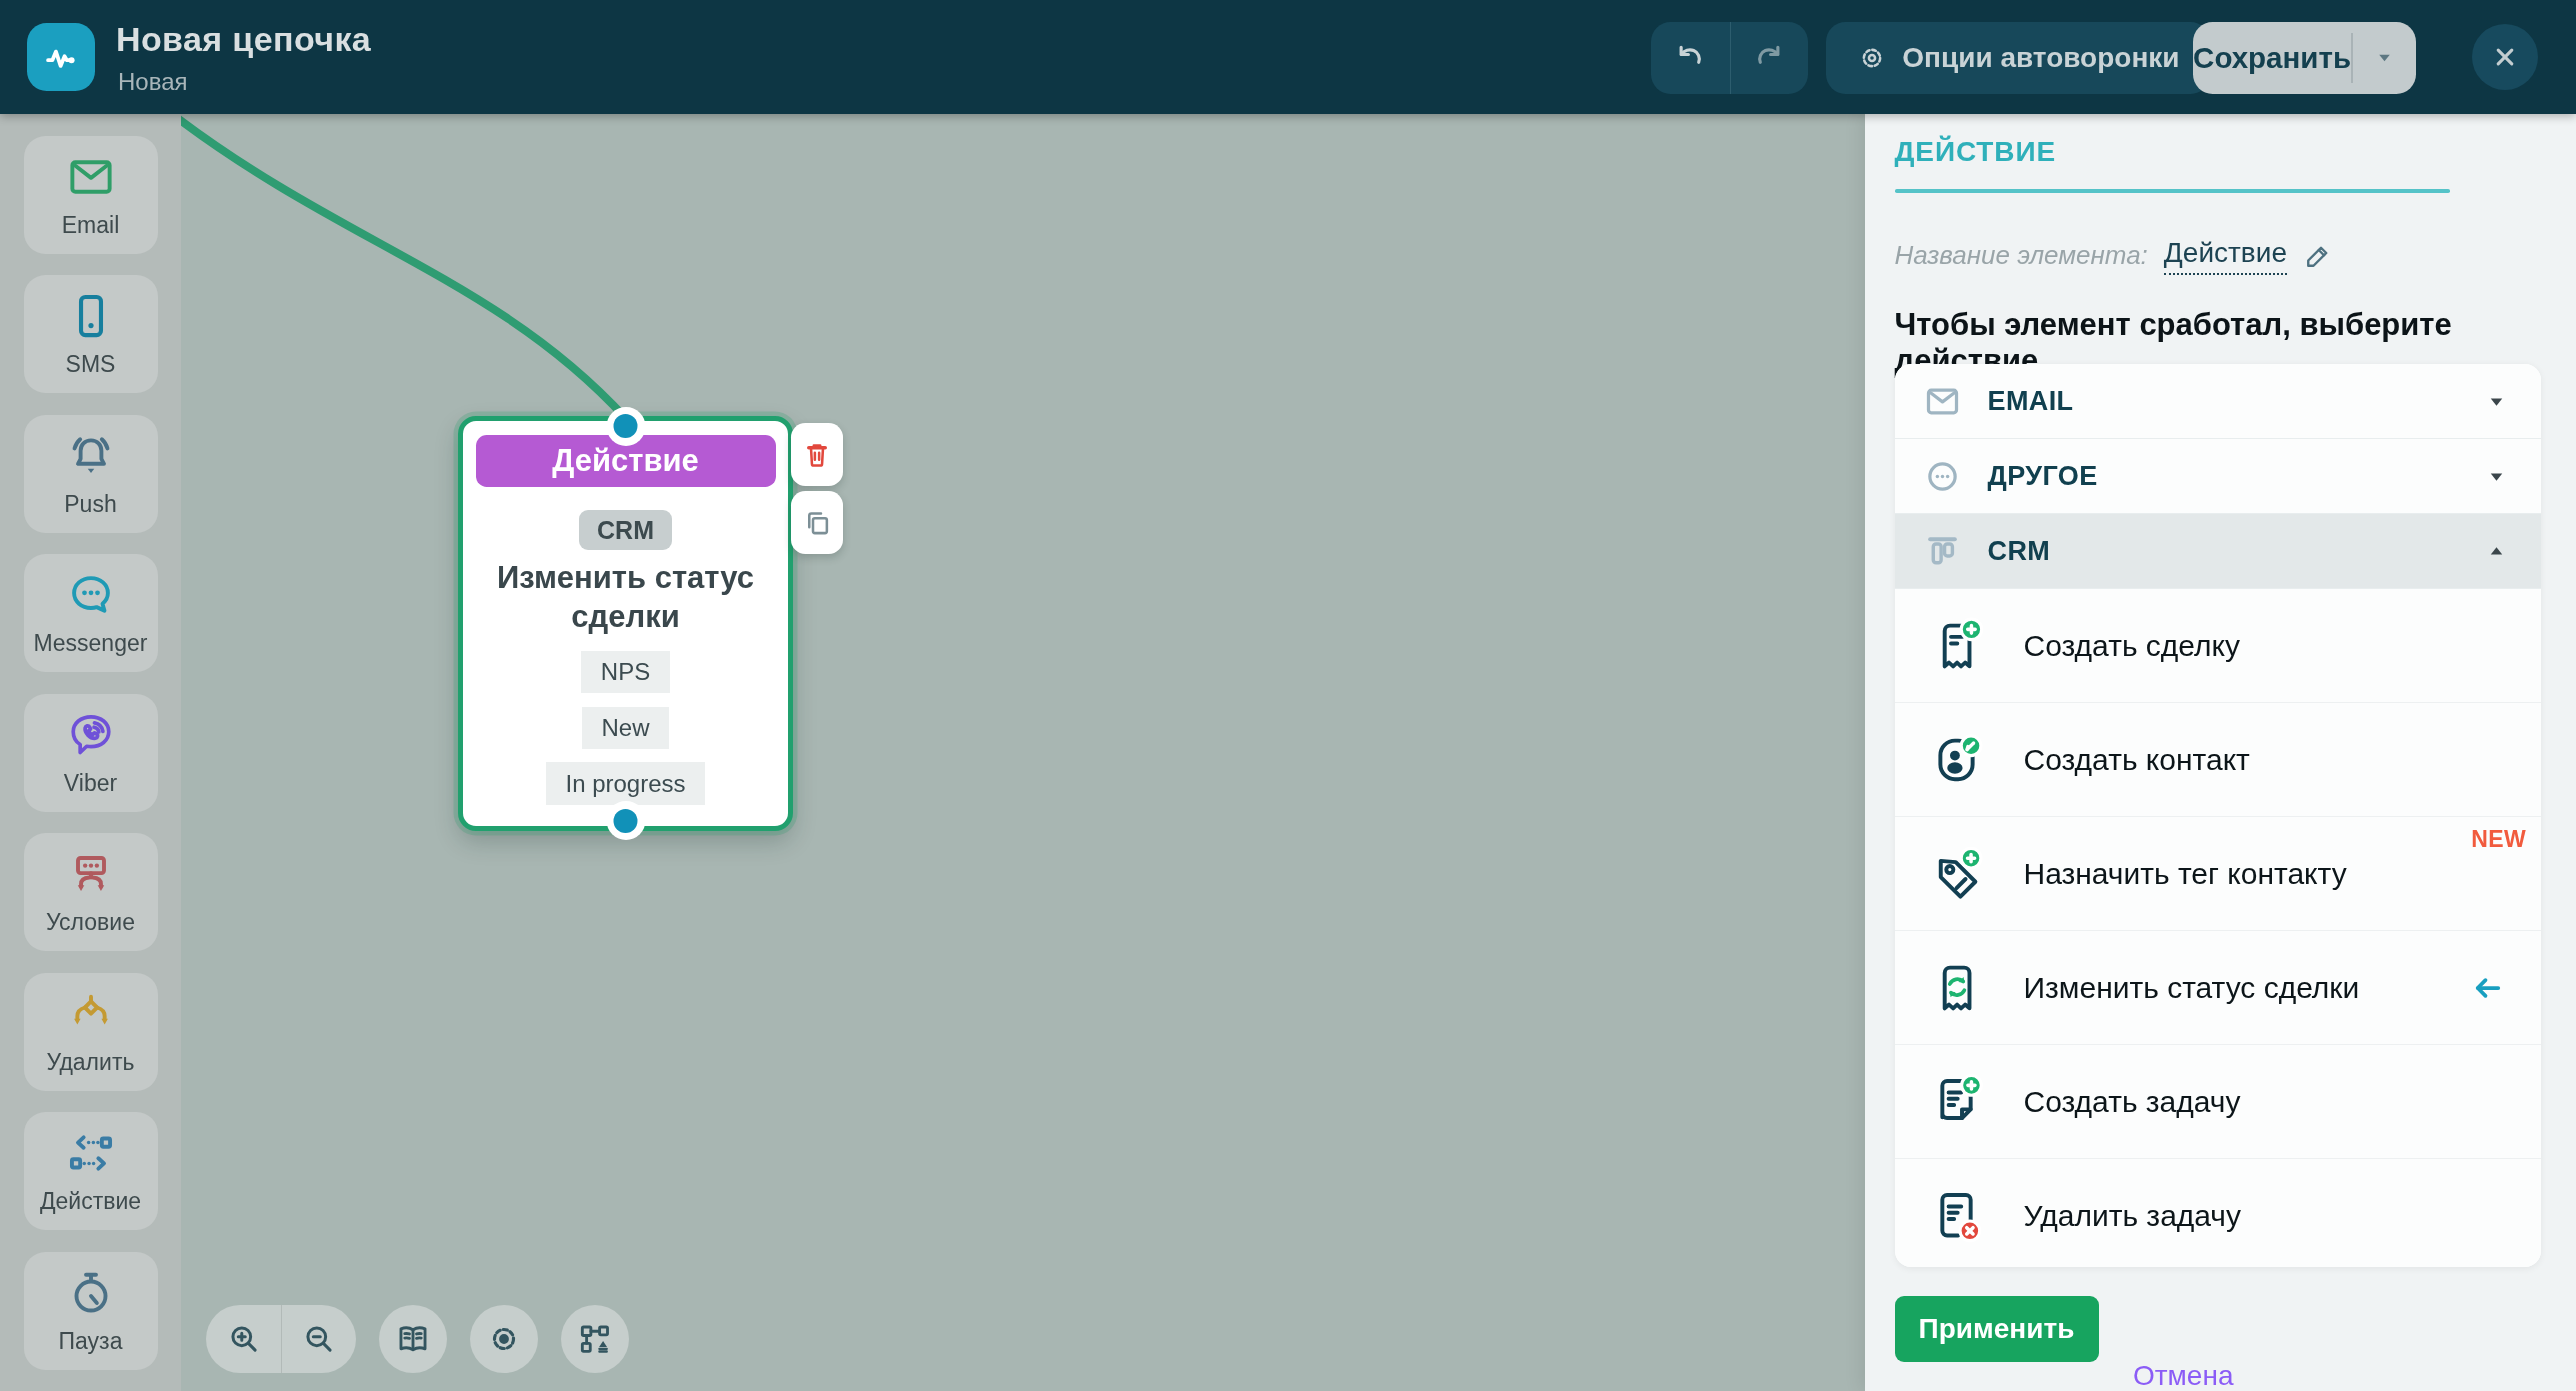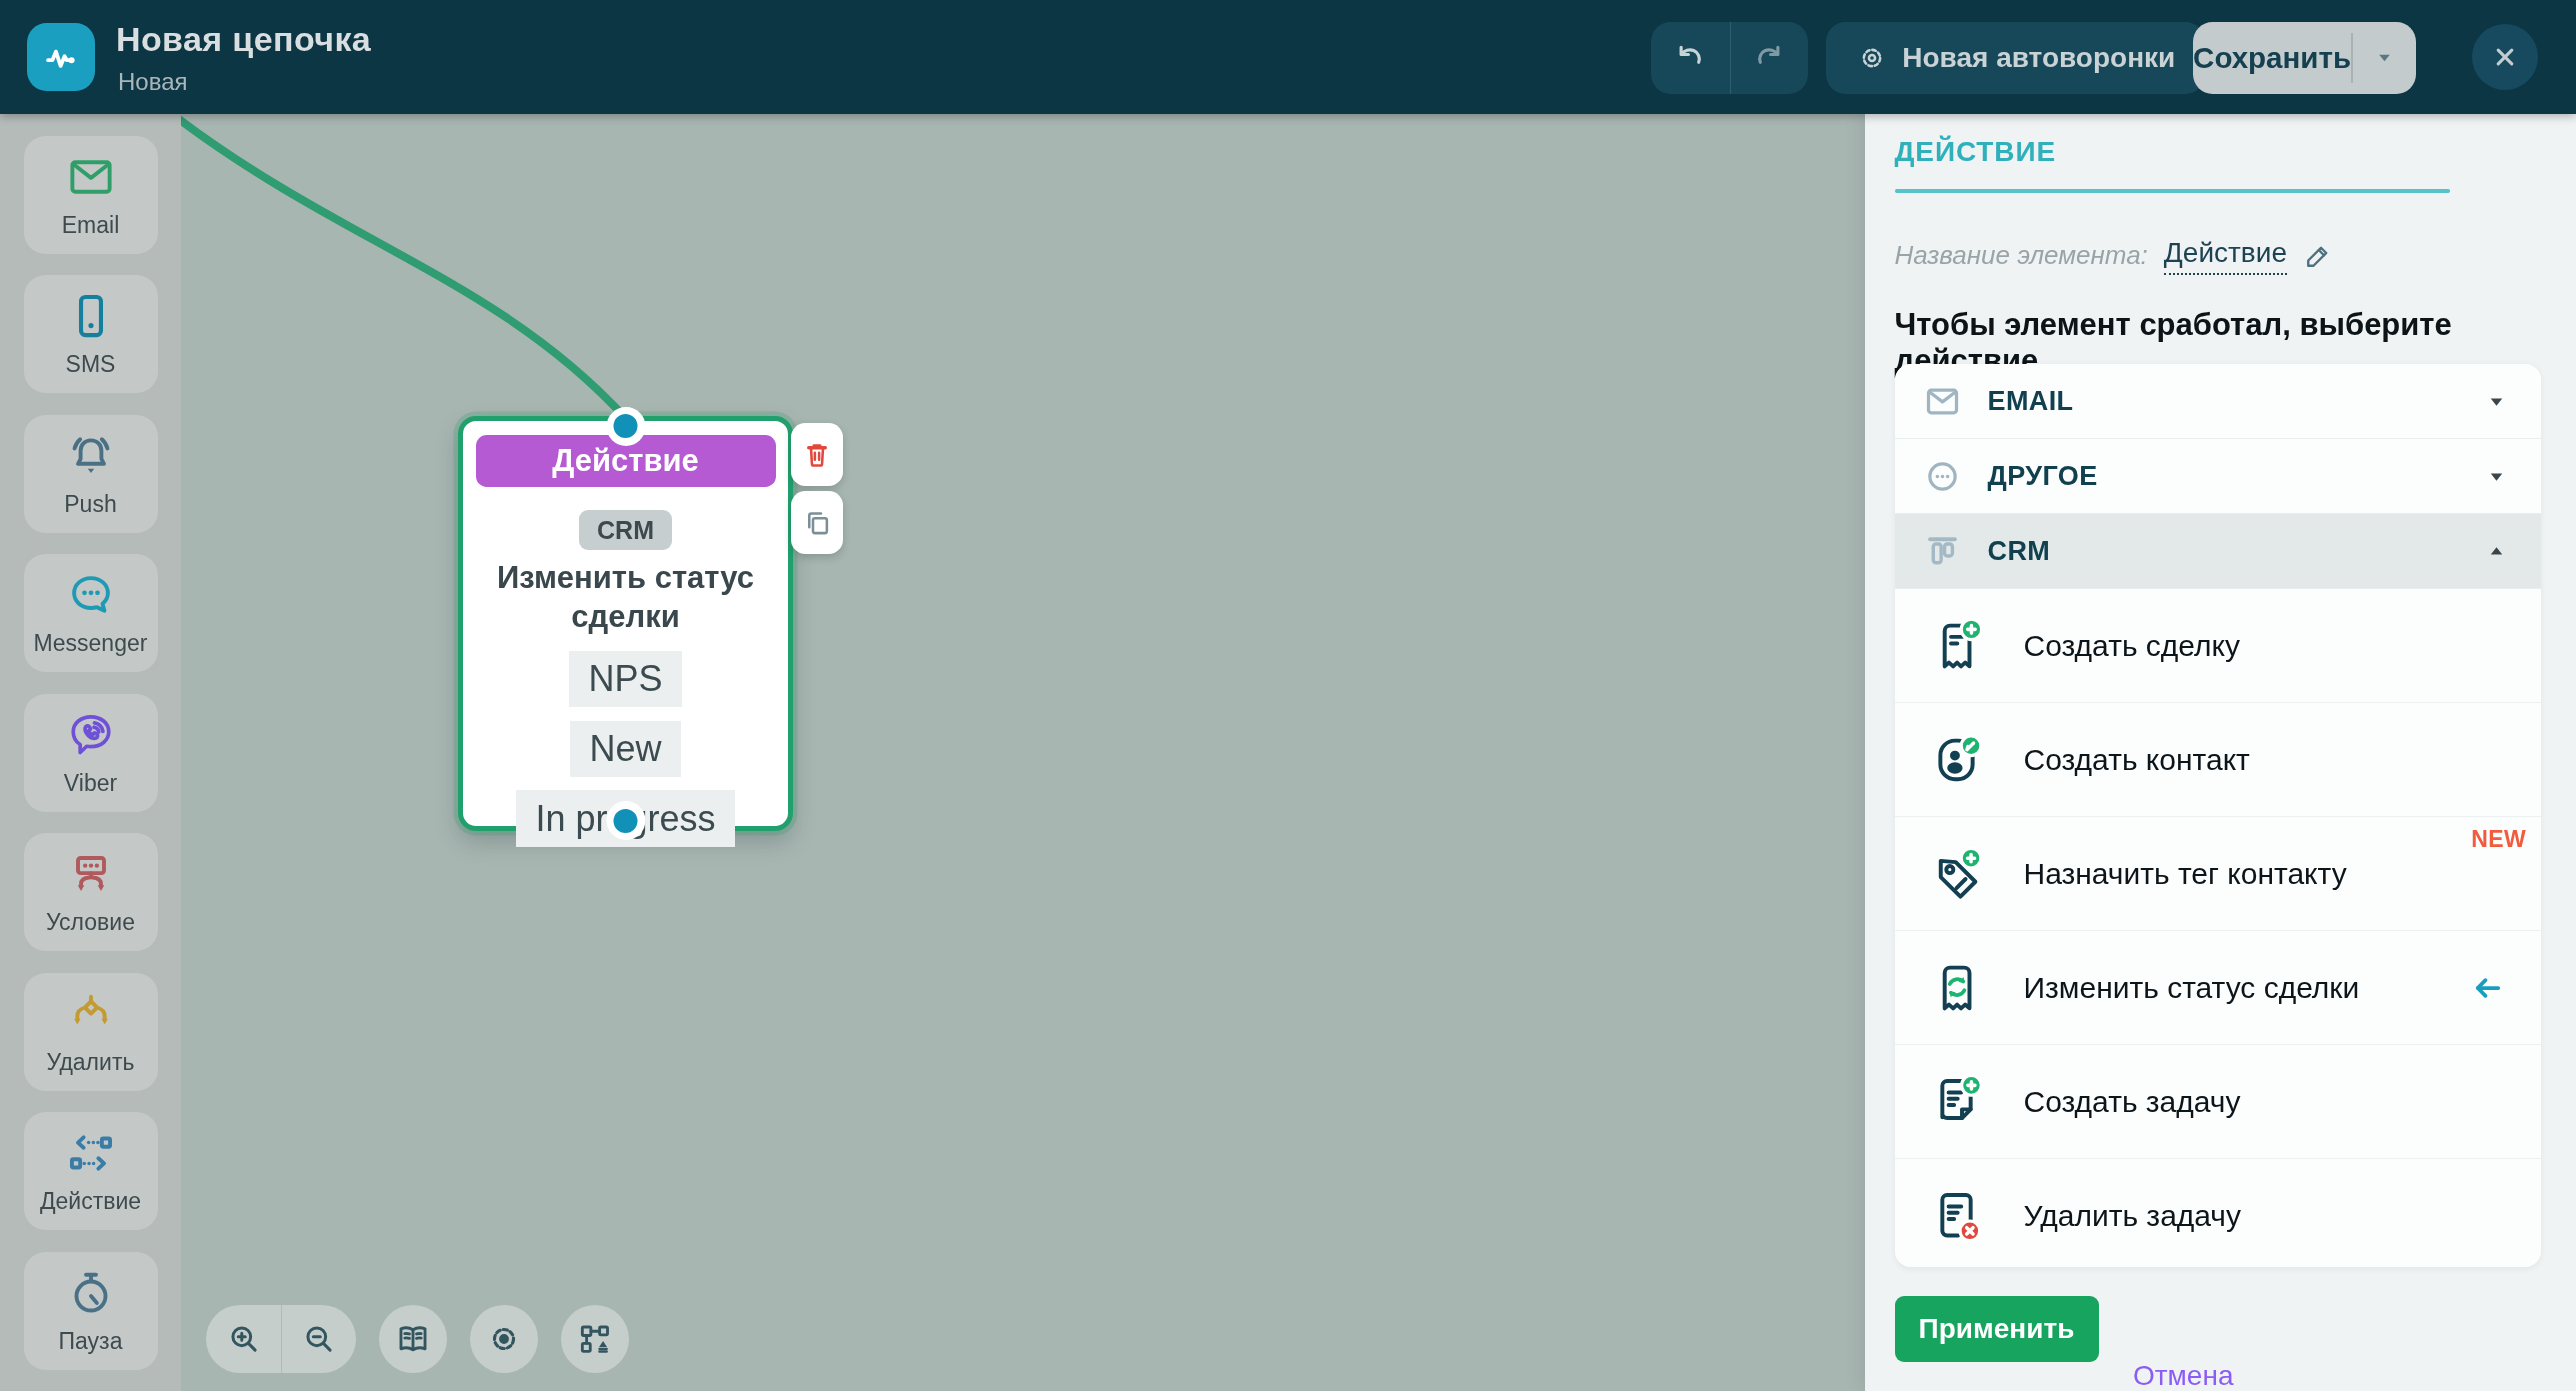--- a/index.html
+++ b/index.html
@@ -31,21 +31,21 @@
   
   .canvas { position:absolute; left:181px; top:114px; width:1684px; height:1277px; background:#a8b6b2; }
   .wire { position:absolute; left:0; top:0; }
 
   .node { position:absolute; left:277px; top:302px; width:335px; height:415px; background:#fff; border:5.4px solid #21a06e; border-radius:18px; box-shadow:0 0 0 4.5px rgba(46,160,110,.25), 0 10.7px 23px rgba(20,40,35,.22); cursor:pointer; }
   .node-head { margin:14.3px 12.5px 0; height:52px; border-radius:10.7px; background:#b55ad3; color:#fff; font-size:31px; font-weight:bold; display:flex; align-items:center; justify-content:center; }
   .node-body { display:flex; flex-direction:column; align-items:center; }
   .node-badge { margin-top:23px; background:#c7cecf; border-radius:9px; padding:5.4px 18px; font-size:25px; font-weight:bold; color:#3c4a4e; }
   .node-title { margin-top:9px; padding:0 18px; font-size:31px; font-weight:bold; color:#3a474c; text-align:center; line-height:1.25; }
   .node-pills { margin-top:14.3px; display:flex; flex-direction:column; align-items:center; gap:13.4px; }
-  .pill { background:#ecefef; border-radius:0; padding:7.2px 19.7px; font-size:36px; color:#3c4b50; }
+  .pill { background:#ecefef; border-radius:0; padding:7.2px 19.7px; font-size:24px; color:#3c4b50; }
   .dot { position:absolute; left:50%; transform:translateX(-50%); width:39px; height:39px; border-radius:50%; background:#fff; display:flex; align-items:center; justify-content:center; cursor:crosshair; }
   .dot::after { content:""; width:24px; height:24px; border-radius:50%; background:#1191b8; }
   .dot.top { top:-14.3px; } .dot.bot { bottom:-14.3px; }
 
   .side-btn { position:absolute; width:52px; height:63px; border-radius:14.3px; background:#fff; box-shadow:0 3.6px 9px rgba(20,40,35,.2); display:flex; align-items:center; justify-content:center; cursor:pointer; }
   .side-btn.trash { left:610px; top:309px; }
   .side-btn.copy  { left:610px; top:377px; }
 
   .cv-toolbar { position:absolute; left:25px; top:1191px; display:flex; gap:23px; align-items:center; }
   .zoom-pill { width:150px; height:68px; border-radius:34px; background:#c6cecc; display:flex; }
@@ -107,21 +107,21 @@
       </div>
     </div>
 
     <div class="btn-options">
       <svg width="32" height="32" viewBox="0 0 24 24">
           <g class="ic" stroke="#c9d3d6" stroke-width="1.9">
             <circle cx="12" cy="12" r="6.1" stroke-dasharray="2.7 2.1"></circle>
             <circle cx="12" cy="12" r="2.3"></circle>
           </g>
         </svg>
-      <span>Новая автоворонки</span>
+      <span>Опции автоворонки</span>
     </div>
 
     <div class="btn-save">
       <span class="lbl">Сохранить</span>
       <span class="split"></span>
       <span class="caret">
         <svg width="23" height="23" viewBox="0 0 24 24">
             <path d="M6.5 9h11L12 15.8z" fill="#5c7781"></path>
           </svg>
       </span>

